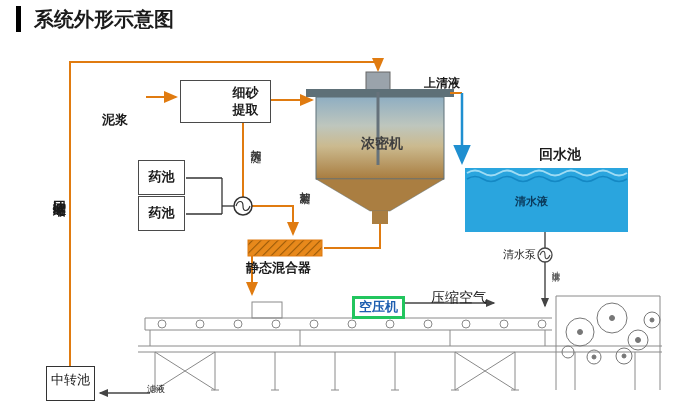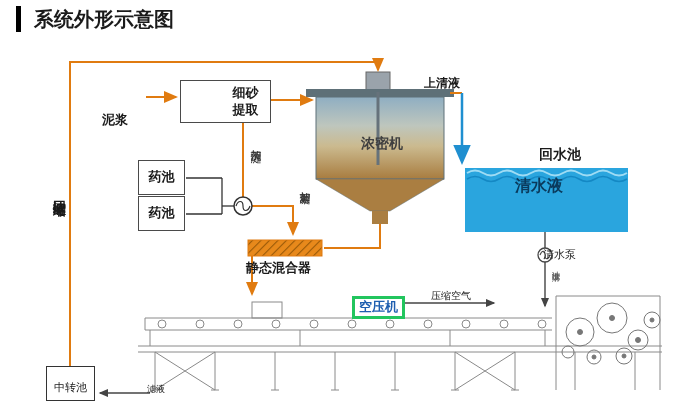--- a/index.html
+++ b/index.html
@@ -168,23 +168,23 @@
     <span>细砂</span>
     <span>提取</span>
   </div>
 
   <div class="lbl" style="left:424px;top:75px;font-size:12px;">上清液</div>
 
   <div class="lbl" style="left:361px;top:135px;font-size:14px;color:#404040;">浓密机</div>
 
   <div class="lbl" style="left:539px;top:146px;font-size:14px;">回水池</div>
 
-  <div class="lbl" style="left:515px;top:176px;font-size:16px;color:#0a3a5c;">清水液</div>
-
-  <div class="lbl thin" style="left:503px;top:247px;font-size:11px;margin-left:40px;">清水泵</div>
+  <div class="lbl" style="left:515px;top:194px;font-size:11px;color:#0a3a5c;">清水液</div>
+
+  <div class="lbl thin" style="left:503px;top:247px;font-size:11px;">清水泵</div>
 
   <div class="lbl thin vtext" style="left:549px;top:264px;font-size:8px;color:#555;">冲洗喷淋</div>
 
   <div class="box" style="left:138px;top:160px;width:45px;height:33px;font-size:13px;">
     <span>药池</span>
   </div>
   <div class="box" style="left:138px;top:196px;width:45px;height:33px;font-size:13px;">
     <span>药池</span>
   </div>
 
@@ -193,21 +193,21 @@
   <div class="lbl thin vtext" style="left:297px;top:182px;font-size:11px;color:#333;">加药絮凝</div>
 
   <div class="lbl" style="left:246px;top:259px;font-size:13px;">静态混合器</div>
 
   <div class="lbl vtext" style="left:50px;top:190px;font-size:13px;">回浓缩罐</div>
 
   <div class="box" style="left:352px;top:296px;width:47px;height:17px;font-size:13px;border:3px solid #22c55e;color:#1f5fb0;">
     <span>空压机</span>
   </div>
 
-  <div class="lbl thin" style="left:431px;top:289px;font-size:10px;">压缩空气</div>
+  <div class="lbl thin" style="left:431px;top:289px;font-size:14px;">压缩空气</div>
 
   <div class="box" style="left:46px;top:366px;width:47px;height:33px;border:1.3px solid #333;justify-content:flex-end;font-weight:400;">
-    <span style="font-size:11px;margin-bottom:5px;">中转池</span>
+    <span style="font-size:13px;margin-bottom:12px;">中转池</span>
   </div>
 
   <div class="lbl thin" style="left:100px;top:383px;font-size:9px;margin-left:47px;">滤液</div>
 
 </div>
 
 </body></html>

